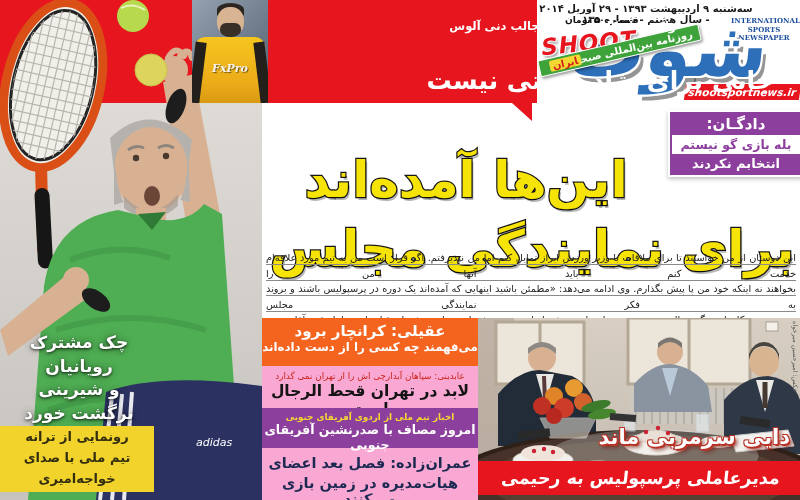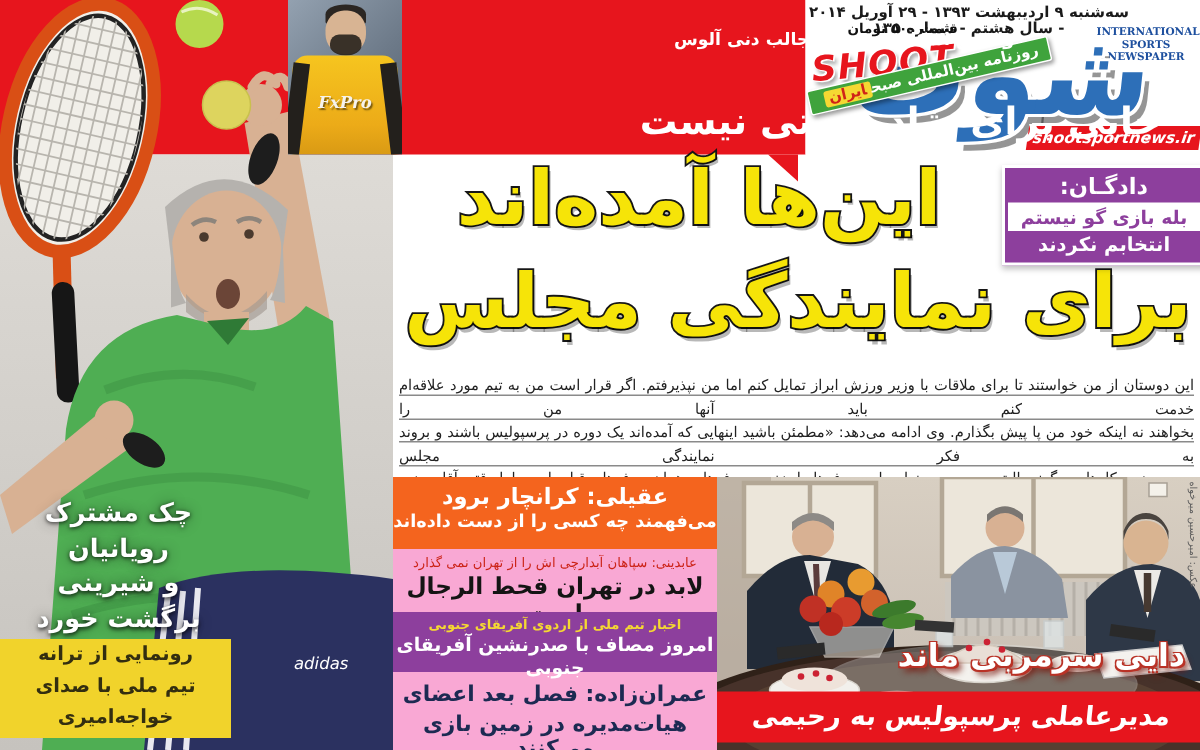--- a/index.html
+++ b/index.html
@@ -42,21 +42,21 @@
            text-shadow:0 0 2px #fff,1px 1px 0 #fff,-1px -1px 0 #fff,2px 3px 3px rgba(0,0,0,.4);}
   .m-ribbon{left:0px;top:42px;transform:rotate(-13deg);background:#3fa33c;border:1px solid #fff;
             color:#fff;font-size:10px;font-weight:bold;padding:2px 7px;border-radius:2px;
             box-shadow:1px 2px 3px rgba(0,0,0,.4);white-space:nowrap;direction:ltr;}
   .m-ribbon .iran{background:#f5d832;color:#d02318;padding:0 3px;border-radius:2px;margin-left:3px;}
   .m-web{left:148px;top:84px;width:115px;background:#e7151d;color:#fff;font-style:italic;
          font-weight:bold;font-size:10.5px;text-align:center;transform:skewX(-8deg);padding:2px 0;}
   
   .lead-h{color:#f6e408;font-weight:bold;text-align:center;z-index:2;
           -webkit-text-stroke:2.5px #161616;paint-order:stroke fill;
-          text-shadow:2px 3px 0 rgba(0,0,0,.28);}
+          text-shadow:2px 3px 0 rgba(0,0,0,.28);margin-top:48px;}
   .lead-h1{left:268px;top:100px;width:396px;font-size:50px;line-height:64px;}
   .lead-h2{left:264px;top:168px;width:536px;font-size:50px;line-height:66px;}
   
   .dadegan{left:668px;top:110px;width:132px;background:#8d3f9d;border:2px solid #fff;
            box-shadow:0 2px 4px rgba(0,0,0,.25);z-index:5;text-align:center;}
   .dd1{color:#fff;font-weight:bold;font-size:15px;padding:3px 0 2px;}
   .dd2{background:#fff;color:#8d3f9d;font-weight:bold;font-size:12.5px;margin:0 2px;padding:2px 0;}
   .dd3{color:#fff;font-weight:bold;font-size:13px;padding:2px 0 4px;}
   
   .lead-body{left:266px;top:250px;width:530px;z-index:2;}

